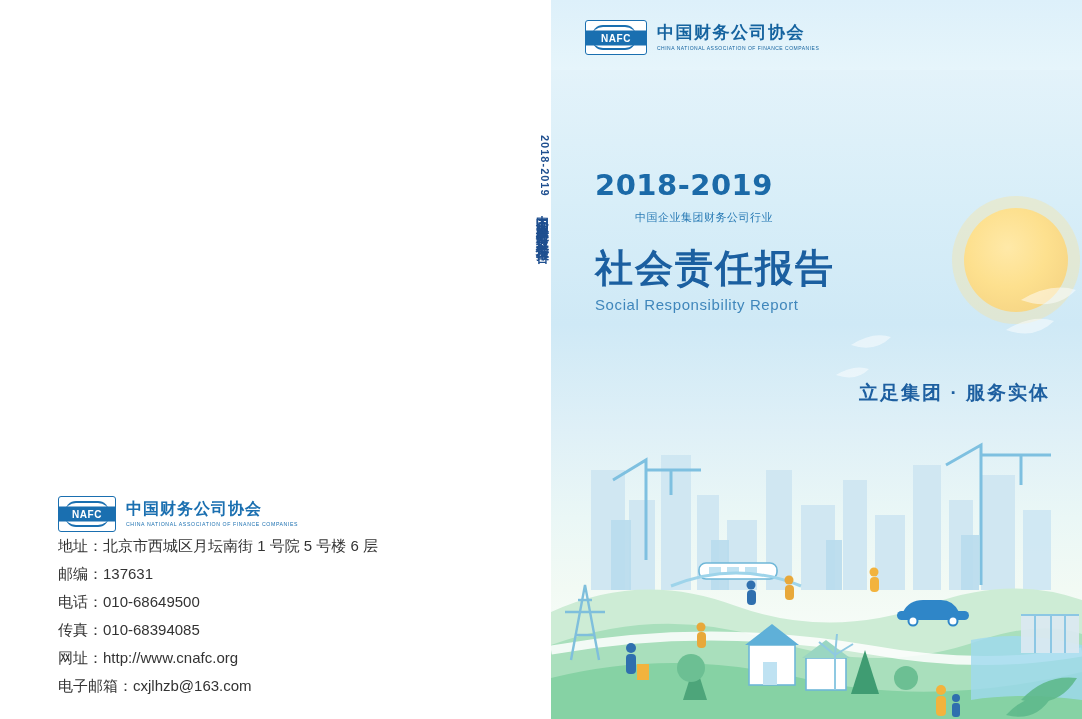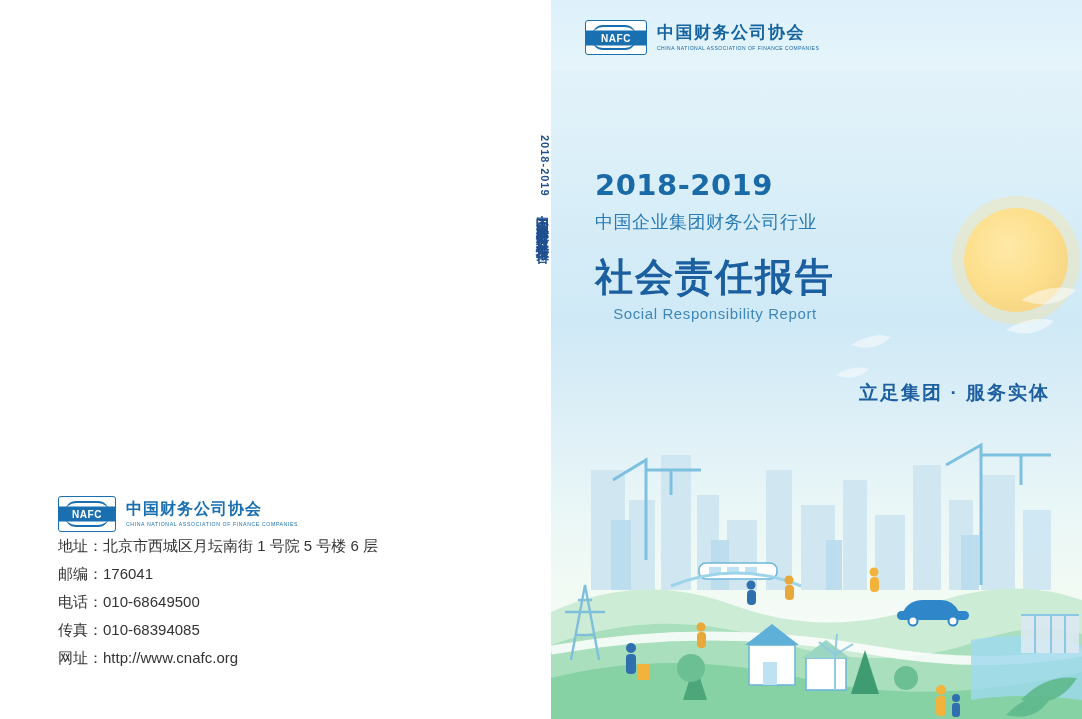--- a/index.html
+++ b/index.html
@@ -188,40 +188,40 @@
     top: 168px;
   }
   .cover-year {
     font-size: 29px;
     font-weight: bold;
     color: #1b6aa8;
     letter-spacing: 0.5px;
     font-family: "DejaVu Sans", sans-serif;
   }
   .cover-sub {
-    font-size: 18px;
+    font-size: 11px;
     color: #2a7bb5;
     margin-top: 8px;
     letter-spacing: .5px;
+    margin-left: 40px;
   }
   .cover-main {
     font-size: 38px;
     font-weight: bold;
     color: #1b5fa0;
     letter-spacing: 2px;
     margin-top: 24px;
     line-height: 1.05;
   }
   .cover-main-en {
     font-size: 15px;
     color: #3f86bb;
     margin-top: 7px;
     letter-spacing: .6px;
     font-family: "Liberation Sans", sans-serif;
-    text-align: center;
   }
   .cover-slogan {
     position: absolute;
     right: 32px;
     top: 380px;
     font-size: 19px;
     font-weight: bold;
     color: #1d5fa0;
     letter-spacing: 2px;
   }
@@ -267,24 +267,25 @@
         <div class="band">NAFC</div>
       </div>
       <div class="back-logo-text">
         <div class="back-logo-cn">中国财务公司协会</div>
         <div class="back-logo-en">CHINA NATIONAL ASSOCIATION OF FINANCE COMPANIES</div>
       </div>
     </div>
 
     <div class="contact">
       <div class="contact-line">地址：北京市西城区月坛南街 1 号院 5 号楼 6 层</div>
-      <div class="contact-line">邮编：176041</div>
+      <div class="contact-line">邮编：137631</div>
       <div class="contact-line">电话：010-68649500</div>
       <div class="contact-line">传真：010-68394085</div>
       <div class="contact-line">网址：http://www.cnafc.org</div>
+      <div class="contact-line">电子邮箱：cxjlhzb@163.com</div>
     </div>
   </div>
 
   <div class="spine">
     <div class="spine-year">2018-2019</div>
     <div class="spine-title">中国企业集团财务公司行业社会责任报告</div>
   </div>
 
   <div class="front-cover">
     <div class="front-top-band"></div>

